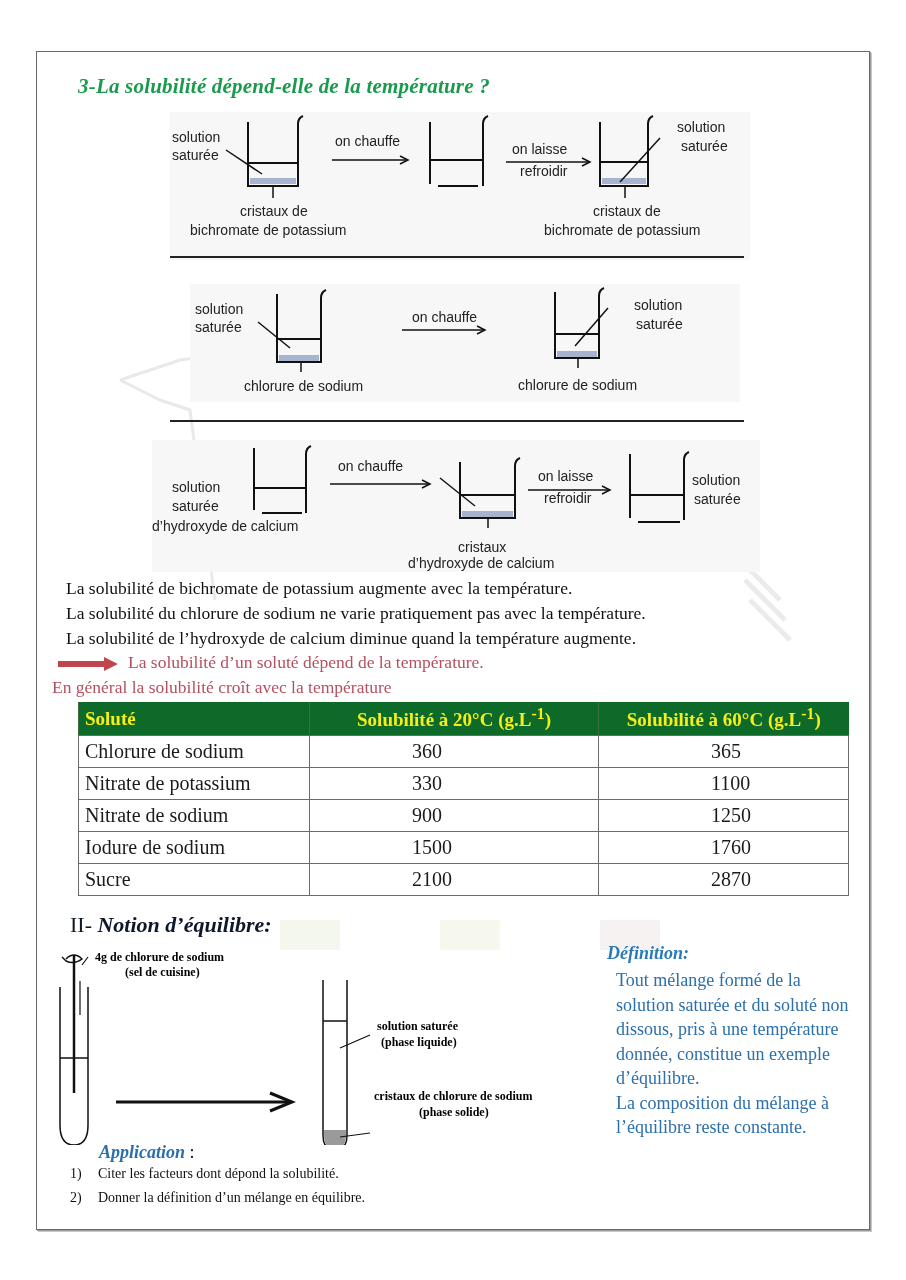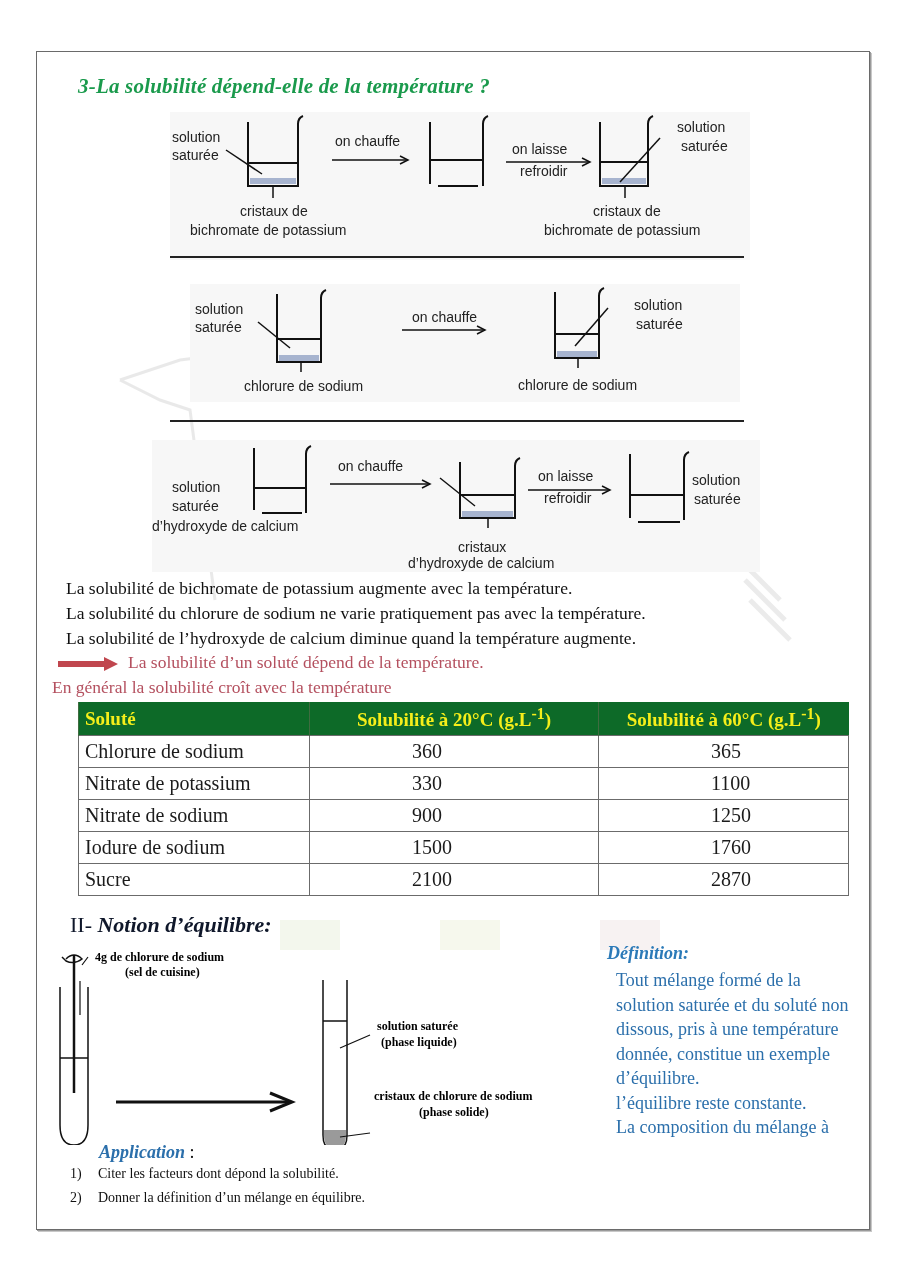--- a/index.html
+++ b/index.html
@@ -232,22 +232,22 @@
   <text x="369" y="171" font-size="12" font-weight="bold" font-family="Liberation Serif, serif">(phase solide)</text>
 </svg>
 
 <div class="abs defhead">Définition:</div>
 <div class="abs deftext">
   <div>Tout mélange formé de la</div>
   <div>solution saturée et du soluté non</div>
   <div>dissous, pris à une température</div>
   <div>donnée, constitue un exemple</div>
   <div>d’équilibre.</div>
+  <div>La composition du mélange à</div>
   <div>l’équilibre reste constante.</div>
-  <div>La composition du mélange à</div>
 </div>
 
 <div class="abs apphead">
   <span class="a">Application</span><span> :</span>
 </div>
 <div class="abs q" style="top:1166px;">
   <span class="n">1)</span><span>Citer les facteurs dont dépond la solubilité.</span>
 </div>
 <div class="abs q" style="top:1190px;">
   <span class="n">2)</span><span>Donner la définition d’un mélange en équilibre.</span>

